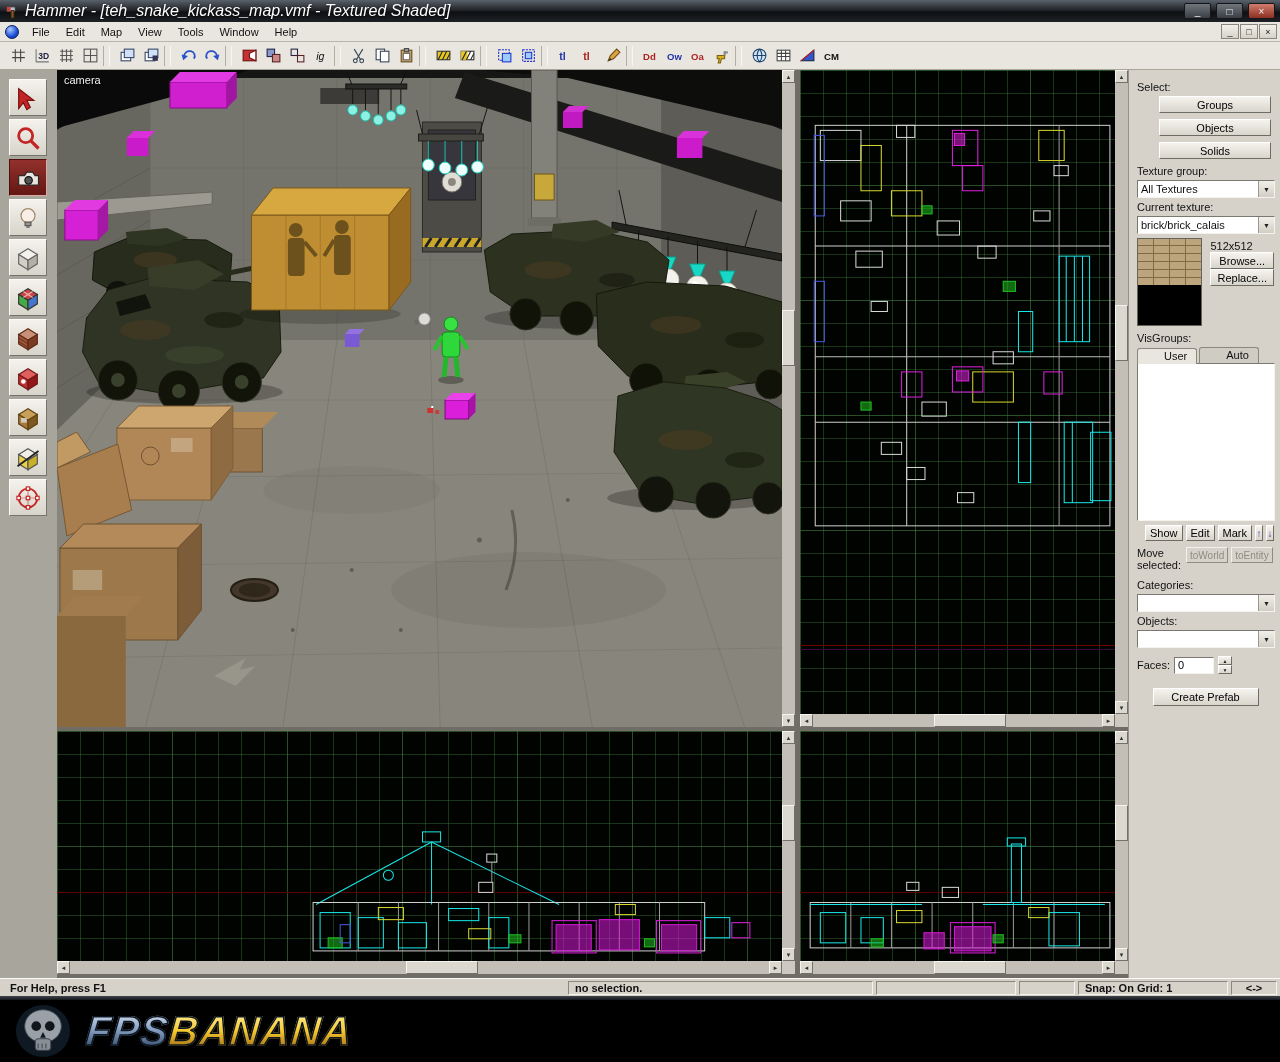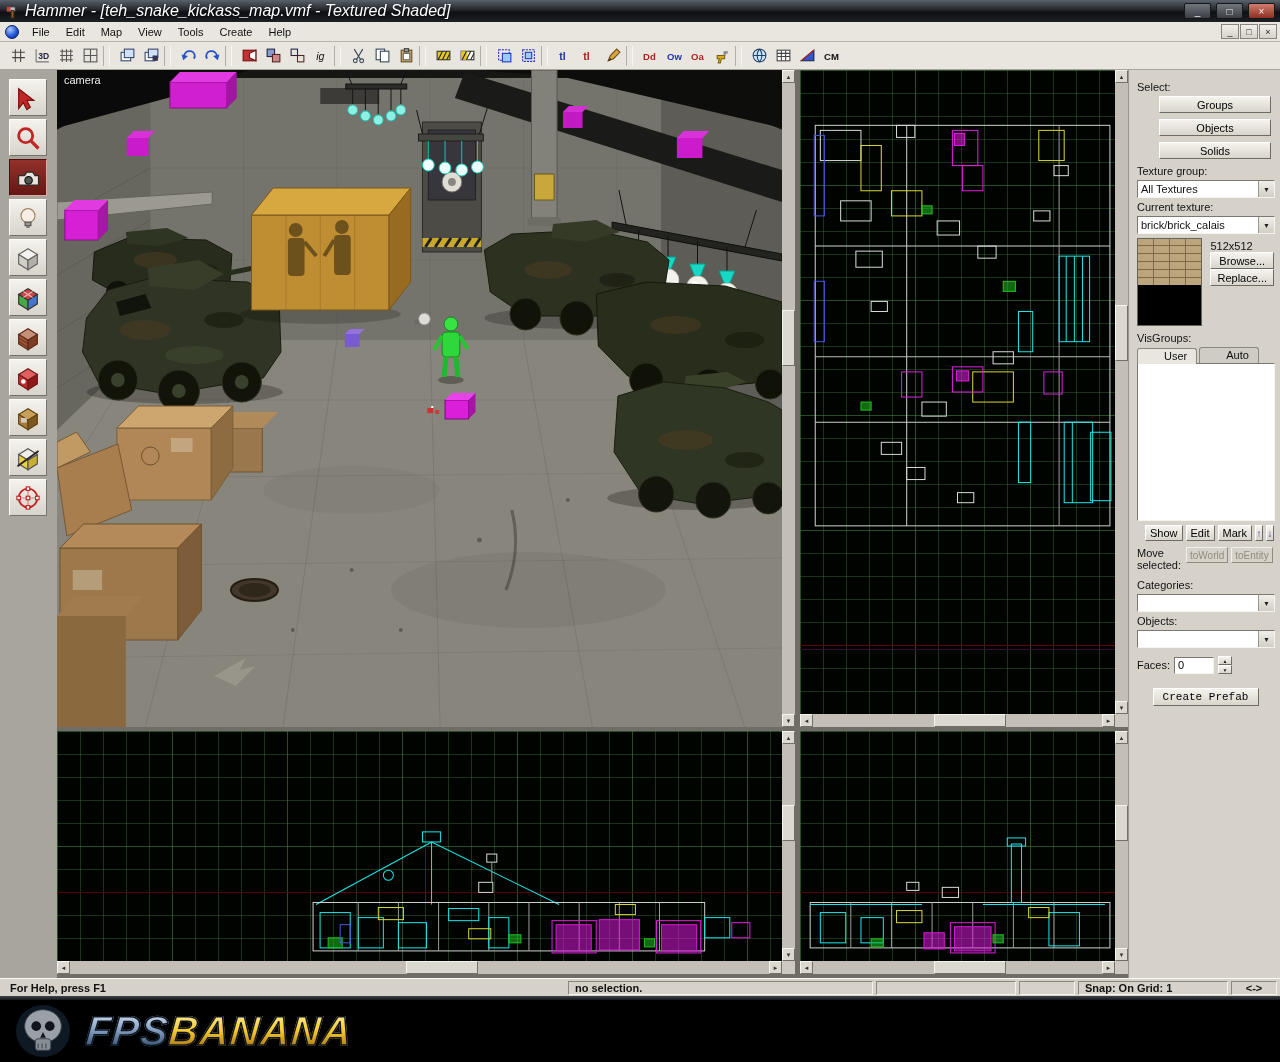--- a/index.html
+++ b/index.html
@@ -125,21 +125,21 @@
   .disbtn { height:16px; padding:0 3px; font-size:10px; color:#8f8b81;
     background:#d6d2ca; border:1px solid; border-color:#f2f0ea #8f8b81 #8f8b81 #f2f0ea; }
   .facesrow { display:flex; align-items:center; gap:4px; margin-top:8px; }
   .faces-input { width:40px; height:17px; border:1px solid; padding:0 3px;
     border-color:#7a7870 #f5f3ee #f5f3ee #7a7870; font-size:11px;
     font-family:"Liberation Sans",sans-serif; }
   .spin { display:flex; flex-direction:column; }
   .spin button { width:14px; height:9px; font-size:5px; line-height:6px;
     background:linear-gradient(#f5f3ed,#d8d5cc); border:1px solid;
     border-color:#ffffff #6f6c64 #6f6c64 #ffffff; color:#222; }
-  .prefabbtn { display:block; width:106px; height:18px; margin:14px auto 0 auto;font-family:Liberation Mono, monospace; }
+  .prefabbtn { display:block; width:106px; height:18px; margin:14px auto 0 auto; }
 
   
   .statusbar { height:18px; background:#d6d2ca; border-top:1px solid #fbfaf7;
     display:flex; gap:3px; padding:2px 3px 1px 3px;font-weight:bold; }
   .seg { border:1px solid; border-color:#8a877e #f5f3ee #f5f3ee #8a877e;
     padding:0 6px; white-space:nowrap; overflow:hidden; line-height:12px; }
   .seg.plain { border-color:transparent; flex:1; }
   .seg.w-sel { width:305px; } .seg.w-coord { width:140px; } .seg.w-size { width:56px; }
   .seg.w-snap { width:150px; } .seg.w-zoom { width:46px; text-align:center; }
 
@@ -175,21 +175,21 @@
     <button class="win-btn close">×</button>
   </div>
 
   <div class="menubar">
     <span class="mdi-doc-icon"></span>
     <span class="menu-item">File</span>
     <span class="menu-item">Edit</span>
     <span class="menu-item">Map</span>
     <span class="menu-item">View</span>
     <span class="menu-item">Tools</span>
-    <span class="menu-item">Create</span>
+    <span class="menu-item">Window</span>
     <span class="menu-item">Help</span>
     <span class="spacer"></span>
     <button class="mdi-btn">_</button>
     <button class="mdi-btn">□</button>
     <button class="mdi-btn">×</button>
   </div>
 
   <div class="toolbar">
     <button class="tb">
         <svg viewBox="0 0 16 16">

